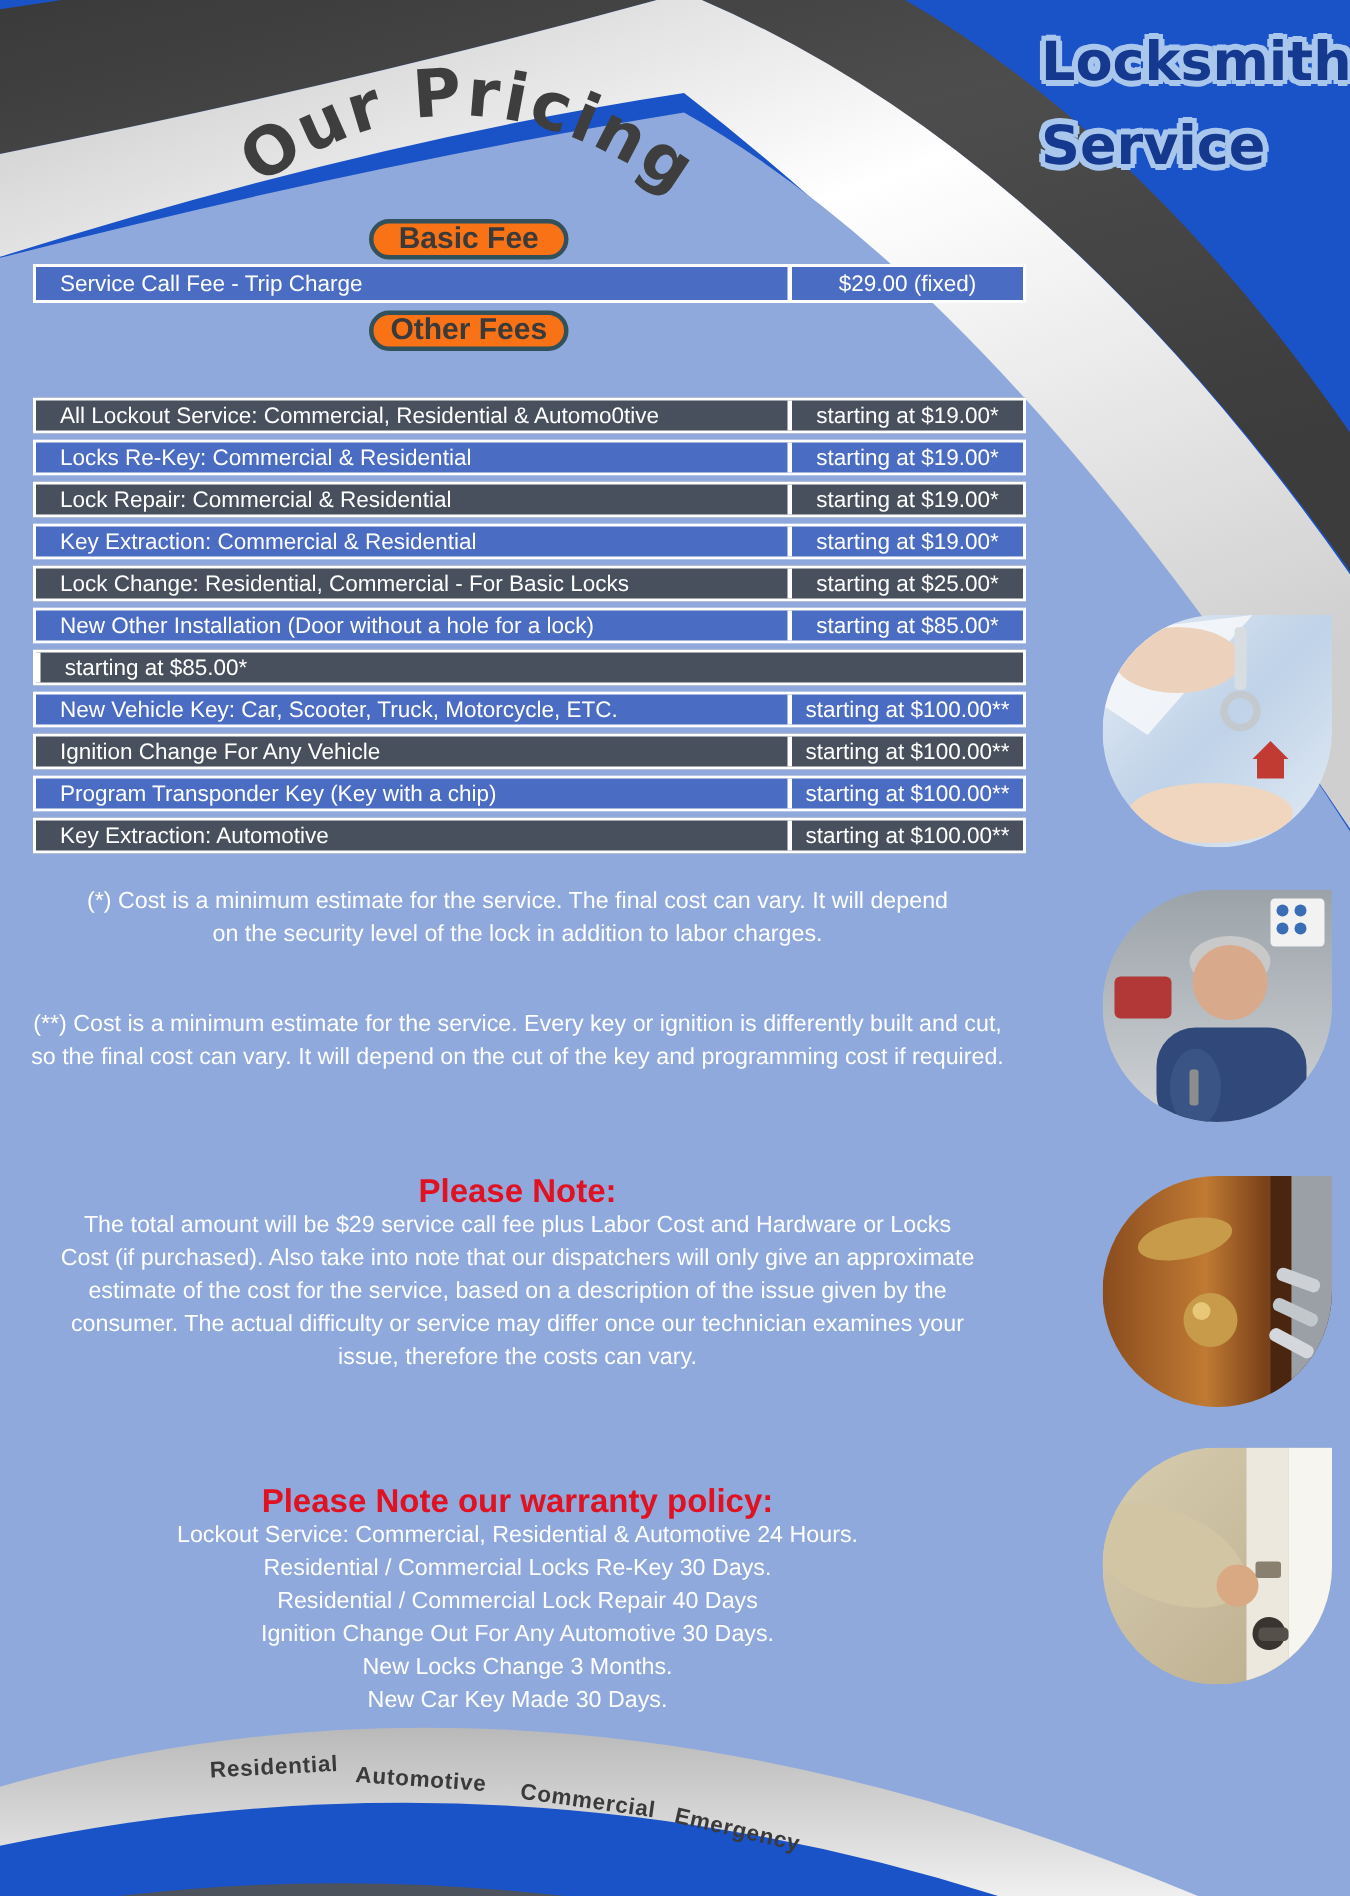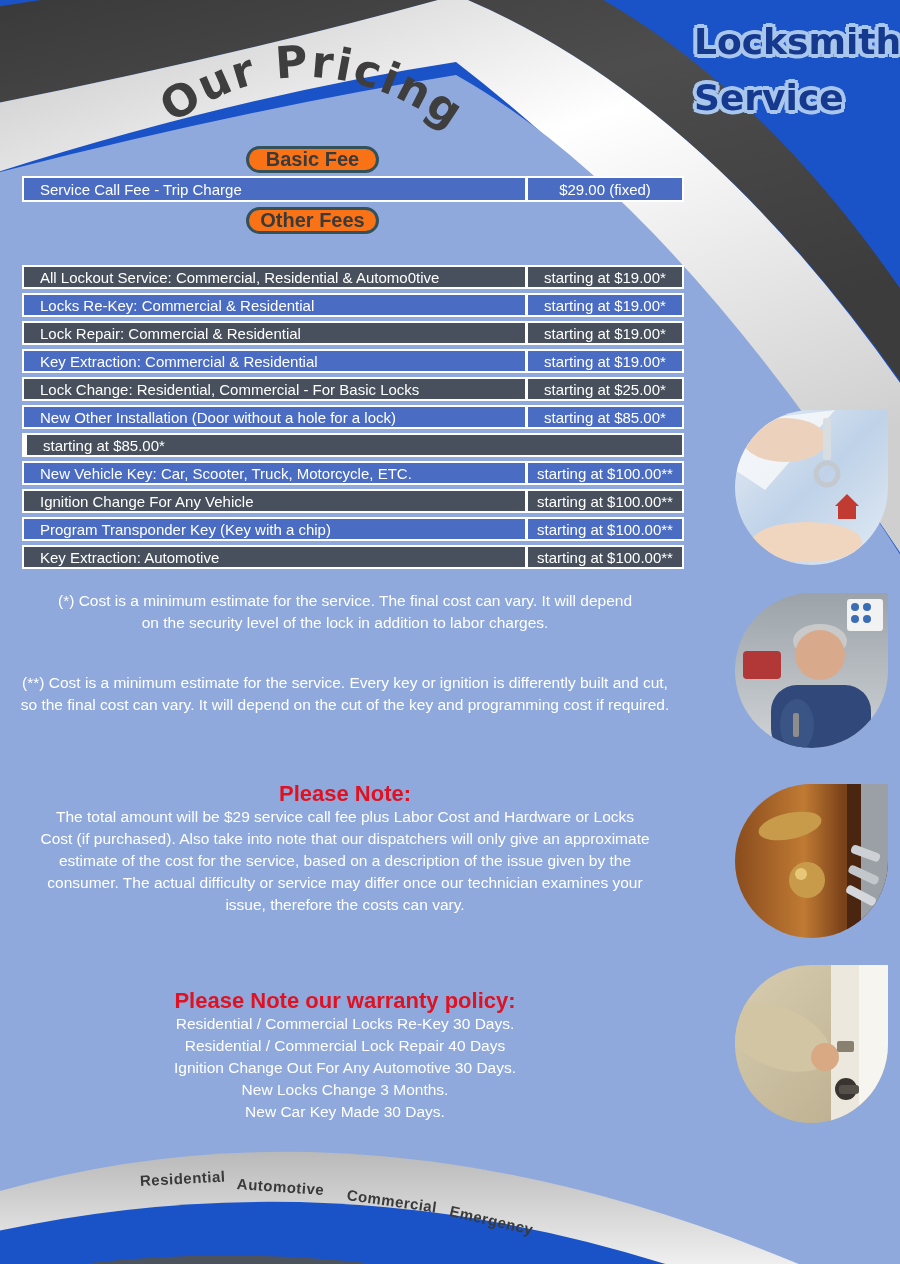--- a/index.html
+++ b/index.html
@@ -170,20 +170,21 @@
   </div>
 
   <div class="white-note footnote-2">(**) Cost is a minimum estimate for the service. Every key or ignition is differently built and cut, so the final cost can vary. It will depend on the cut of the key and programming cost if required.</div>
   <div class="white-note footnote-1">(*) Cost is a minimum estimate for the service. The final cost can vary. It will depend on the security level of the lock in addition to labor charges.</div>
 
   <div class="red-heading note-heading">Please Note:</div>
   <div class="white-note note-body">The total amount will be $29 service call fee plus Labor Cost and Hardware or Locks Cost (if purchased). Also take into note that our dispatchers will only give an approximate estimate of the cost for the service, based on a description of the issue given by the consumer. The actual difficulty or service may differ once our technician examines your issue, therefore the costs can vary.</div>
 
   <div class="red-heading warranty-heading">Please Note our warranty policy:</div>
   <div class="warranty-lines">
+    <div>Lockout Service: Commercial, Residential &amp; Automotive 24 Hours.</div>
     <div>Residential / Commercial Locks Re-Key 30 Days.</div>
     <div>Residential / Commercial Lock Repair 40 Days</div>
     <div>Ignition Change Out For Any Automotive 30 Days.</div>
     <div>New Locks Change 3 Months.</div>
     <div>New Car Key Made 30 Days.</div>
   </div>
 
   <span class="ribbon-word ribbon-w1">Residential</span>
   <span class="ribbon-word ribbon-w2">Automotive</span>
   <span class="ribbon-word ribbon-w3">Commercial</span>

